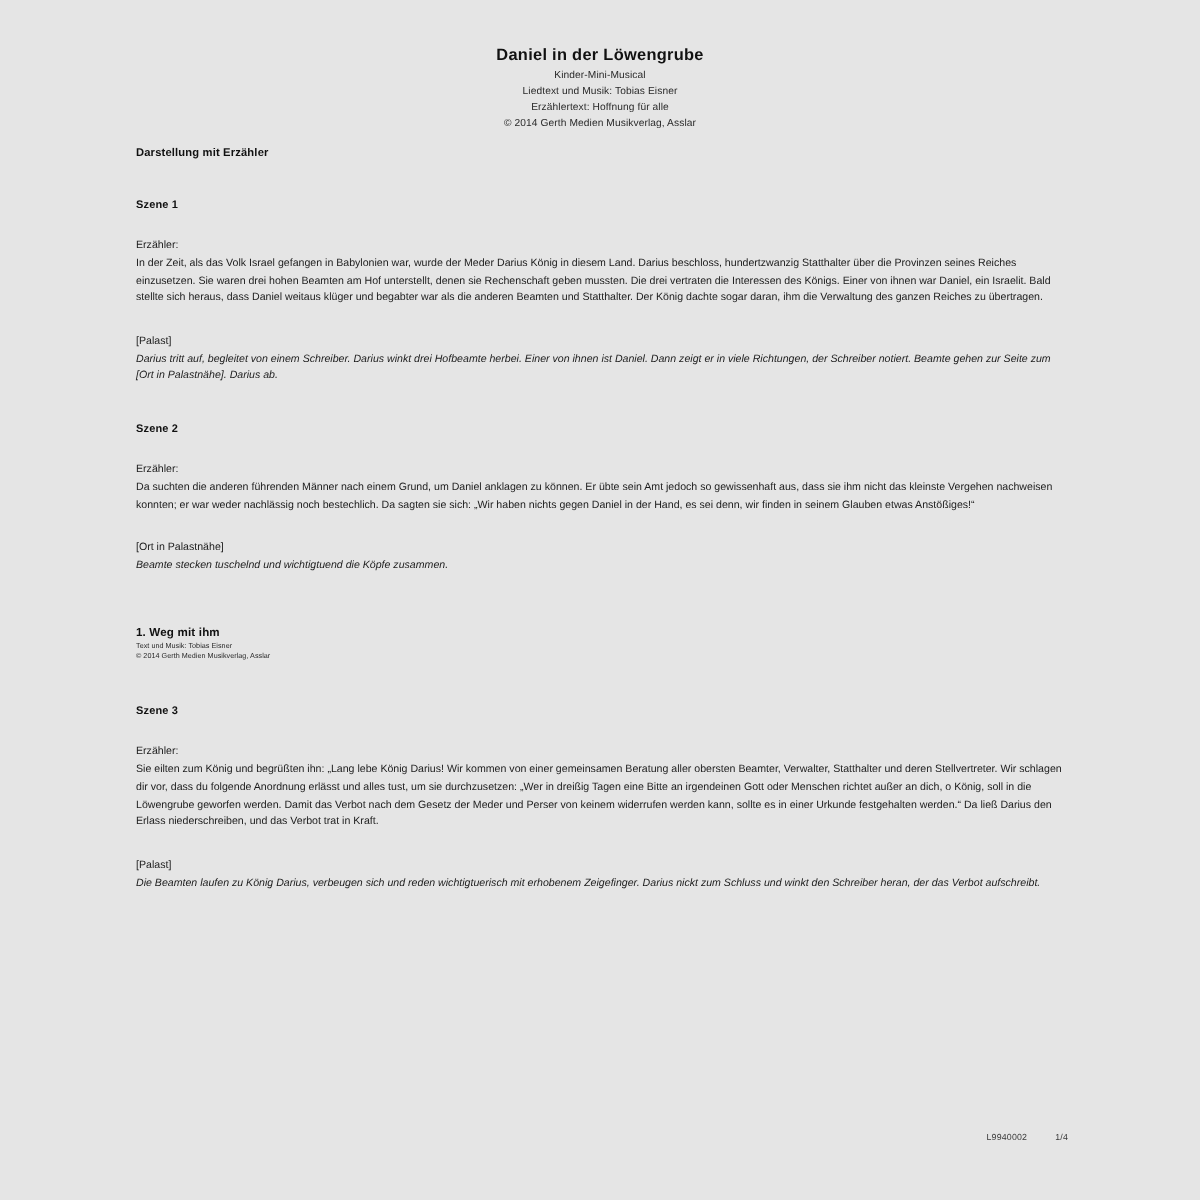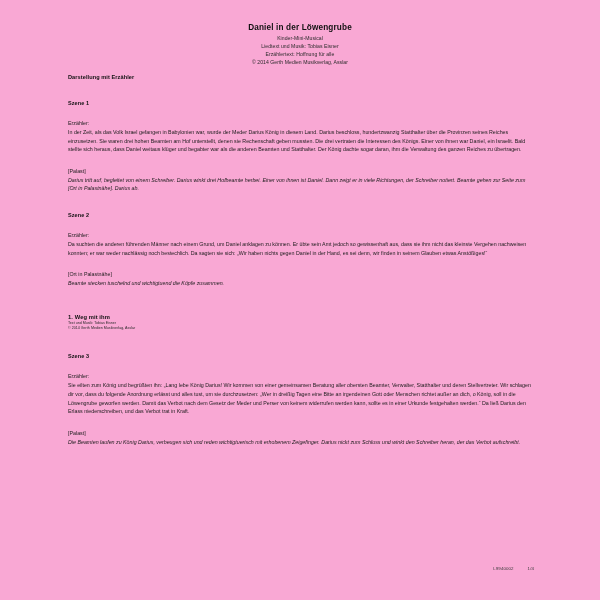--- a/index.html
+++ b/index.html
@@ -13,21 +13,21 @@
     background: #ffffff;
     font-family: "Liberation Sans", sans-serif;
     color: #000000;
     overflow: hidden;
   }
   .page {
     position: relative;
     width: 600px;
     height: 600px;
     box-sizing: border-box;
-    background: #f9a8d4;
+    background: #e5e5e5;
   }
 
   
   .title-block {
     width: 100%;
     text-align: center;
     padding-top: 22px;
   }
   .doc-title {
     font-size: 8.2px;

